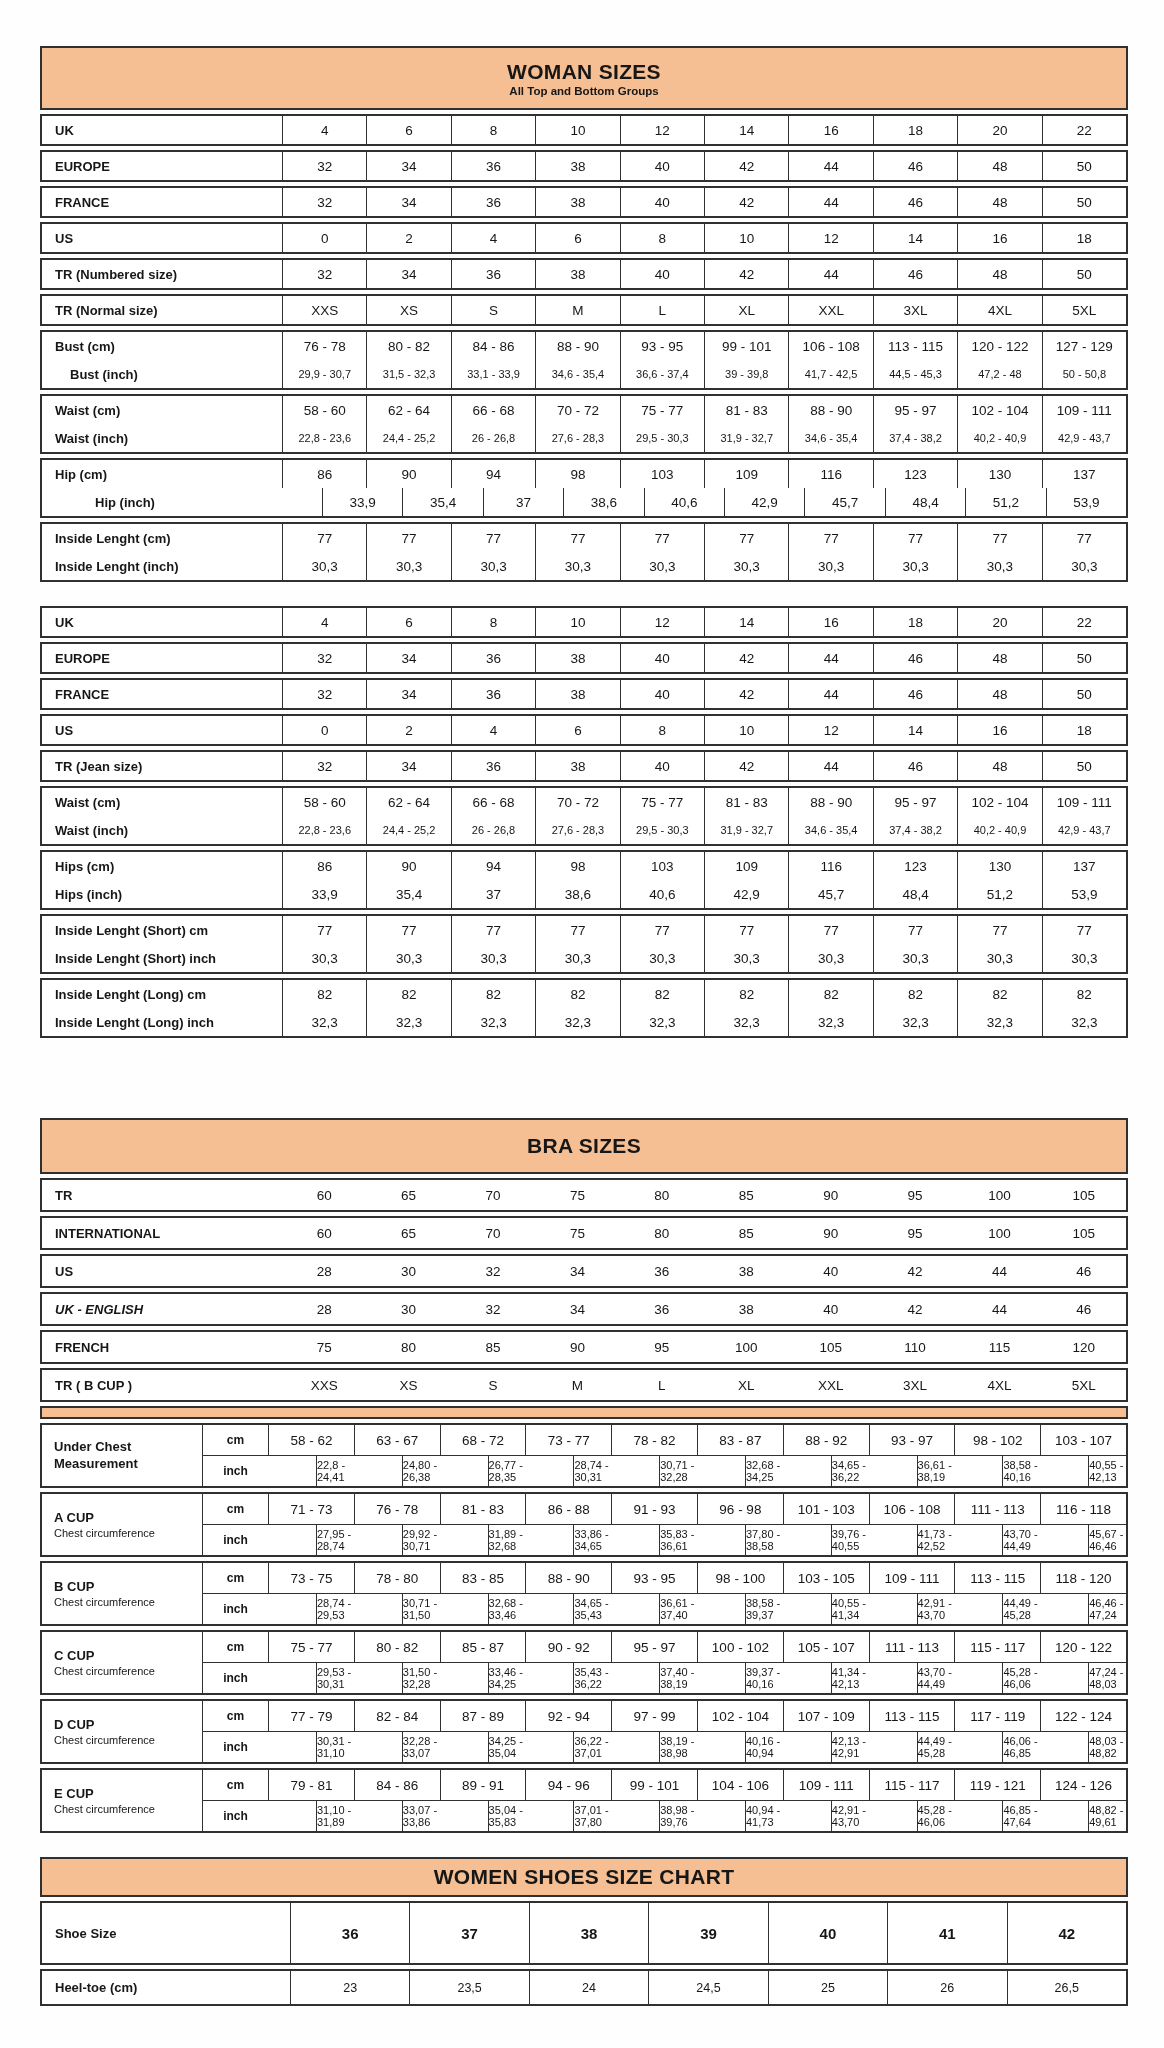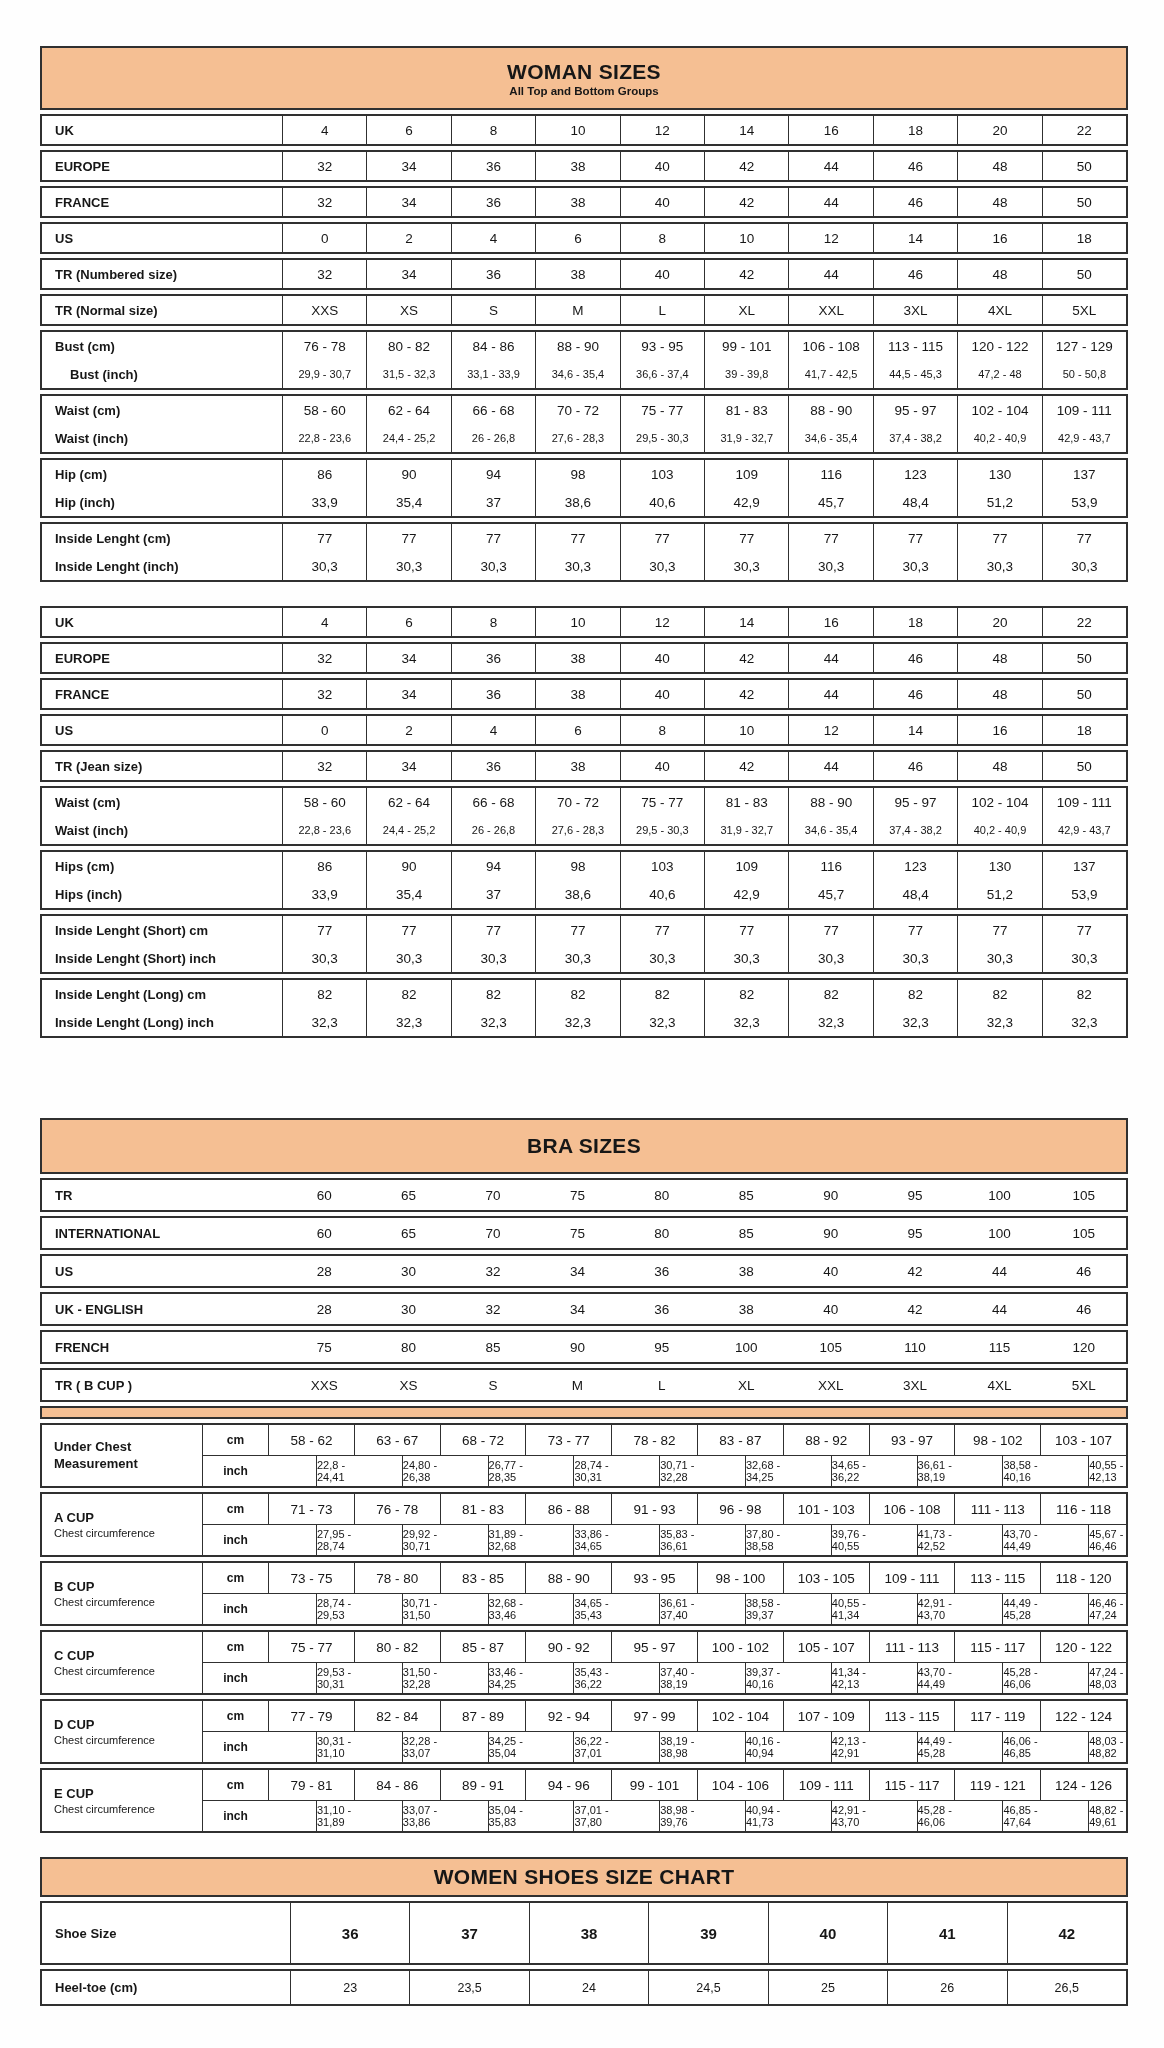--- a/index.html
+++ b/index.html
@@ -226,21 +226,21 @@
           <div class="val">90</div>
           <div class="val">94</div>
           <div class="val">98</div>
           <div class="val">103</div>
           <div class="val">109</div>
           <div class="val">116</div>
           <div class="val">123</div>
           <div class="val">130</div>
           <div class="val">137</div>
         </div>
-        <div class="line" style="height: 28px;">
+        <div class="line" style="height: 28px; padding-left: 40px;">
           <div class="lab" style="width: 240px;">Hip (inch)</div>
           <div class="val">33,9</div>
           <div class="val">35,4</div>
           <div class="val">37</div>
           <div class="val">38,6</div>
           <div class="val">40,6</div>
           <div class="val">42,9</div>
           <div class="val">45,7</div>
           <div class="val">48,4</div>
           <div class="val">51,2</div>
@@ -509,21 +509,21 @@
           <div class="val">36</div>
           <div class="val">38</div>
           <div class="val">40</div>
           <div class="val">42</div>
           <div class="val">44</div>
           <div class="val">46</div>
         </div>
       </div>
       <div class="gbox">
         <div class="line" style="height: 30px;">
-          <div class="lab" style="width: 240px;">UK - ENGLISH</div>
+          <div class="lab" style="width: 240px; font-style: italic;">UK - ENGLISH</div>
           <div class="val">28</div>
           <div class="val">30</div>
           <div class="val">32</div>
           <div class="val">34</div>
           <div class="val">36</div>
           <div class="val">38</div>
           <div class="val">40</div>
           <div class="val">42</div>
           <div class="val">44</div>
           <div class="val">46</div>

